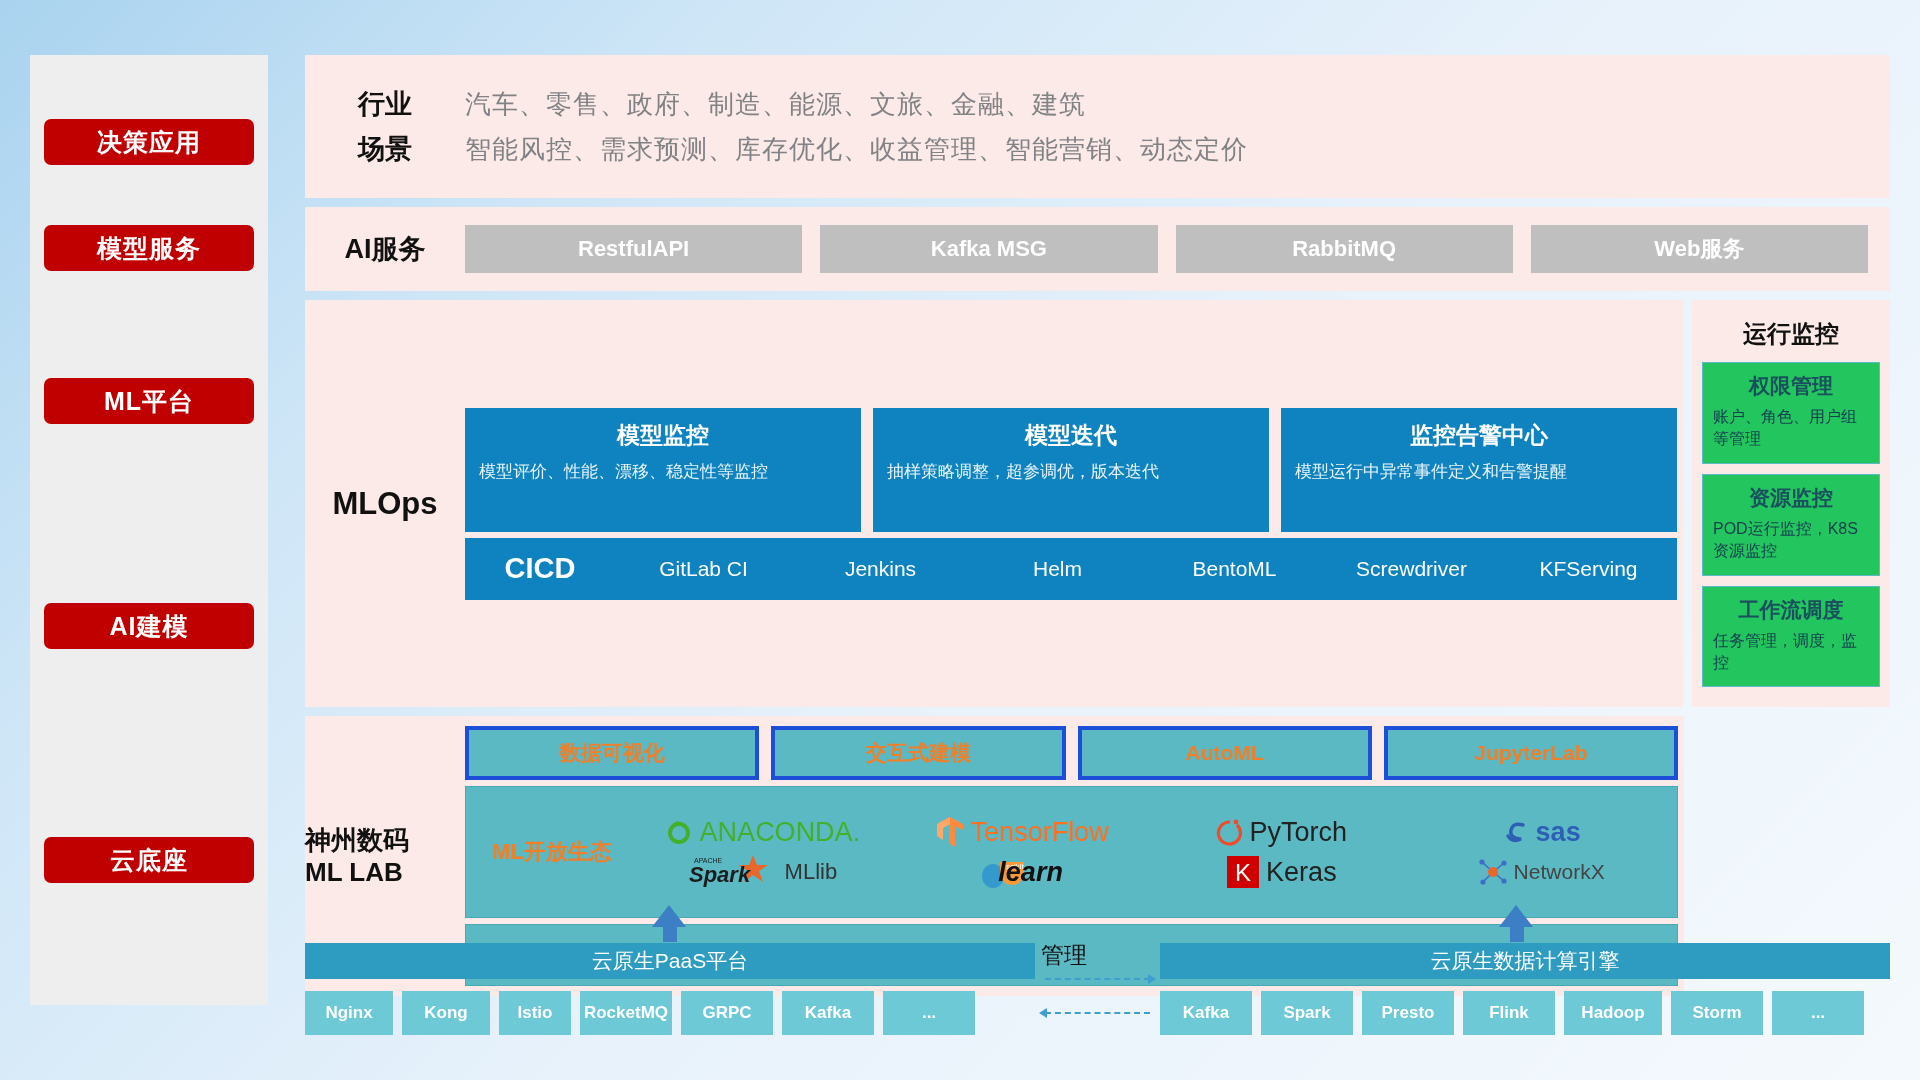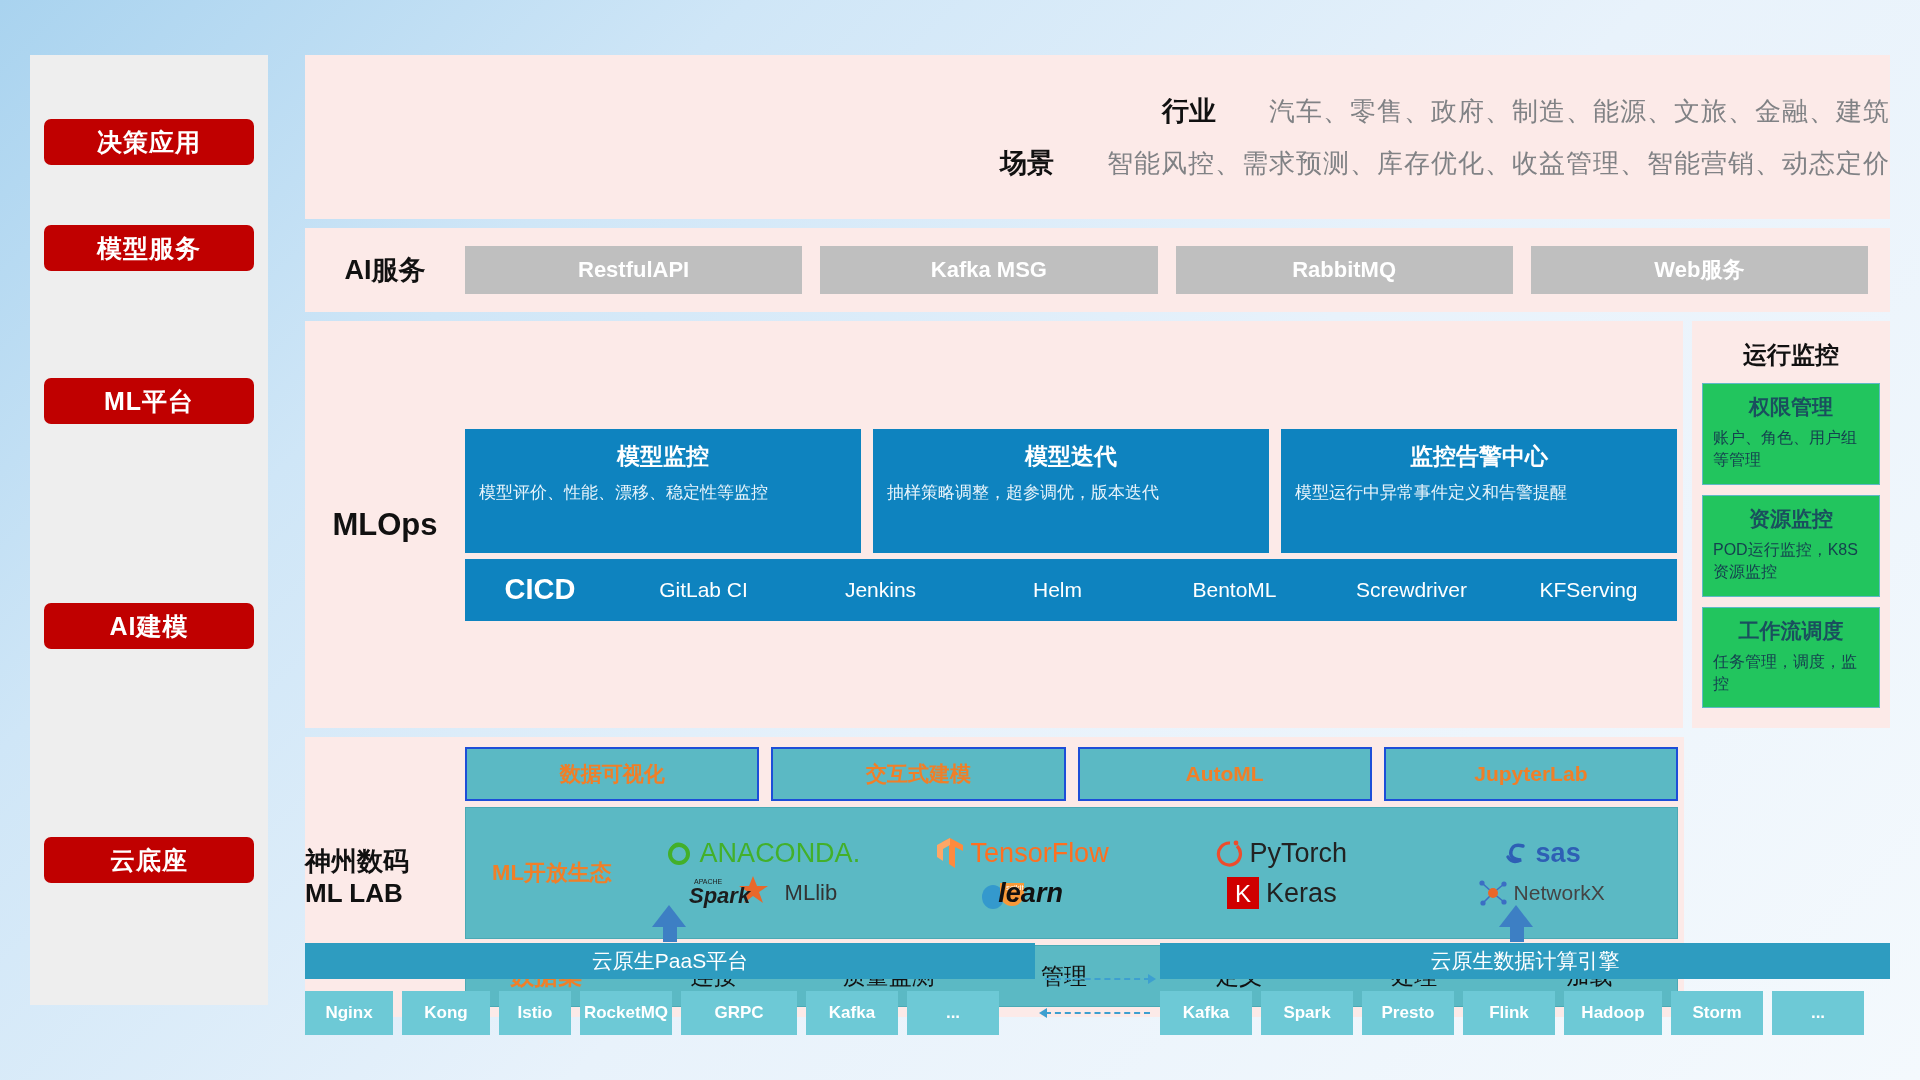--- a/index.html
+++ b/index.html
@@ -34,21 +34,21 @@
 
   .band {
     background: #fceae8;
     width: 100%;
     margin-bottom: 9px;
     position: relative;
   }
 
   
   .band-top { padding: 22px 0 22px 0; }
-  .kv-row { display: flex; align-items: center; margin: 16px 0; justify-content: flex-end; }
+  .kv-row { display: flex; align-items: center; margin: 9px 0; }
   .kv-label {
     width: 160px; text-align: center;
     font-size: 27px; font-weight: bold; color: #111;
     flex: none;
   }
   .kv-val { font-size: 26px; color: #808285; letter-spacing: 1px; }
 
   
   .band-svc { display: flex; align-items: center; padding: 18px 0; }
   .svc-label { width: 160px; text-align: center; font-size: 27px; font-weight: bold; color: #111; flex:none; }
@@ -95,21 +95,21 @@
   }
   .monitor-card h5 { font-size: 21px; font-weight: bold; color: #1a4f5e; text-align: center; margin-bottom: 6px; }
   .monitor-card p { font-size: 16px; color: #15424f; line-height: 1.4; }
 
   
   .band-lab { display: flex; align-items: center; padding: 10px 0; }
   .lab-label { width: 160px; text-align: left; font-size: 26px; font-weight: bold; color: #111; flex: none; line-height: 1.25; }
   .lab-right { flex: 1; padding-right: 6px; }
   .lab-tabs { display: flex; gap: 12px; margin-bottom: 6px; }
   .lab-tab {
-    flex: 1; height: 54px; background: #5bb9c4; border: 2px solid #1d4ed8;
+    flex: 1; height: 54px; background: #5bb9c4; border: 4px solid #1d4ed8;
     display: flex; align-items: center; justify-content: center;
     color: #f07f28; font-size: 21px; font-weight: bold;
   }
   .eco {
     background: #5bb9c4; display: flex; align-items: center;
     height: 132px; padding: 0 6px; border: 1px solid #4aa9b5;
   }
   .eco-label { width: 160px; text-align: center; color: #f07f28; font-size: 22px; font-weight: bold; flex: none; }
   .eco-logos { flex: 1; display: grid; grid-template-columns: repeat(4, 1fr); grid-template-rows: 1fr 1fr; align-items: center; justify-items: center; }
   .logo { display: flex; align-items: center; gap: 6px; }
@@ -348,21 +348,21 @@
     <div class="arrow-up" style="left:1194px; top:0px"></div>
     <div class="arrow-stem" style="left:1205px; top:21px"></div>
 
     <div class="cloud-half" style="left:0px; width:730px">
       <div class="cloud-bar">云原生PaaS平台</div>
       <div class="cloud-chips">
         <div class="cloud-chip" style="width:88px">Nginx</div>
         <div class="cloud-chip" style="width:88px">Kong</div>
         <div class="cloud-chip" style="width:72px">Istio</div>
         <div class="cloud-chip" style="width:92px">RocketMQ</div>
-        <div class="cloud-chip" style="width:116px">GRPC</div>
+        <div class="cloud-chip" style="width:92px">GRPC</div>
         <div class="cloud-chip" style="width:92px">Kafka</div>
         <div class="cloud-chip" style="width:92px">...</div>
       </div>
     </div>
 
     <div class="cloud-half" style="left:855px; width:730px">
       <div class="cloud-bar">云原生数据计算引擎</div>
       <div class="cloud-chips">
         <div class="cloud-chip" style="width:92px">Kafka</div>
         <div class="cloud-chip" style="width:92px">Spark</div>

